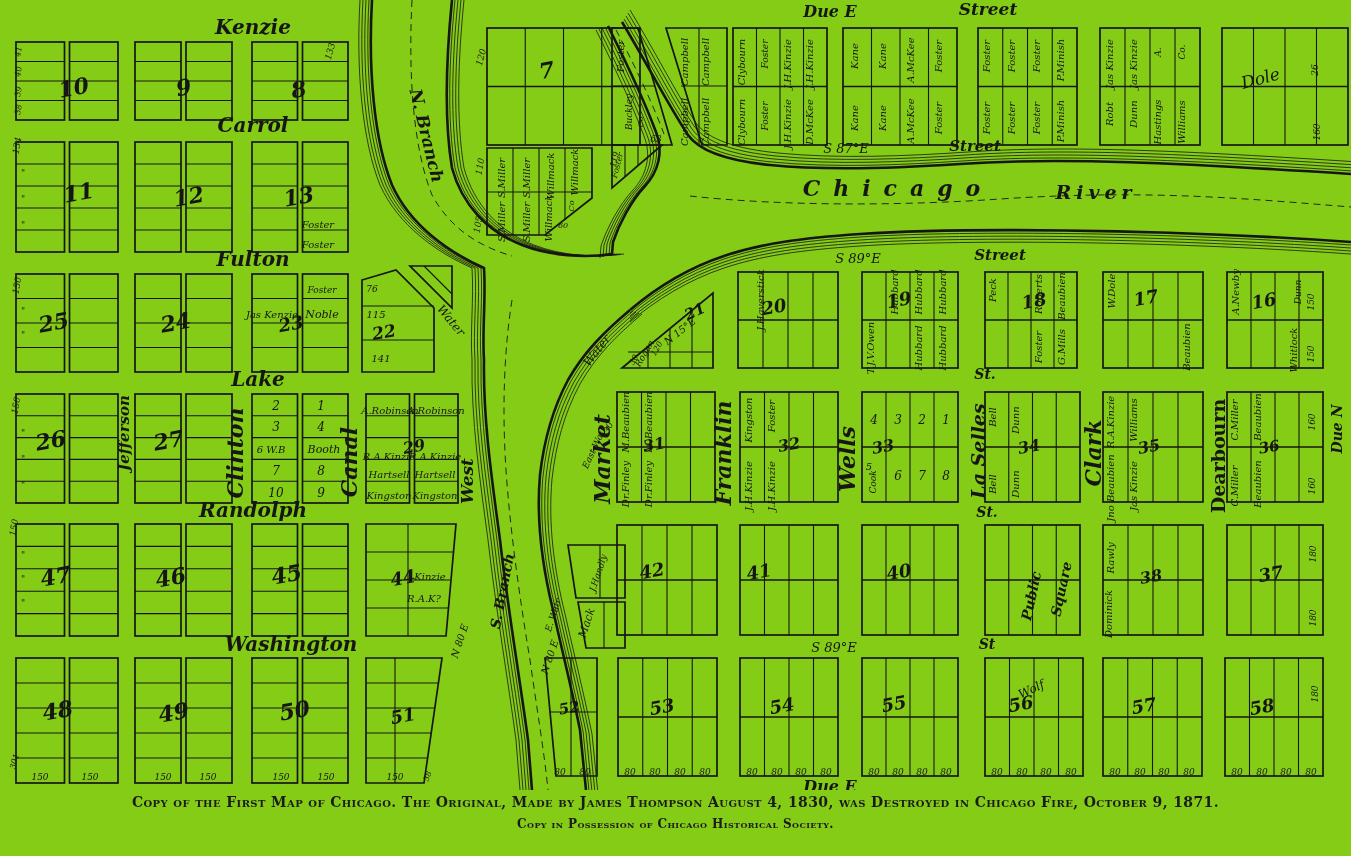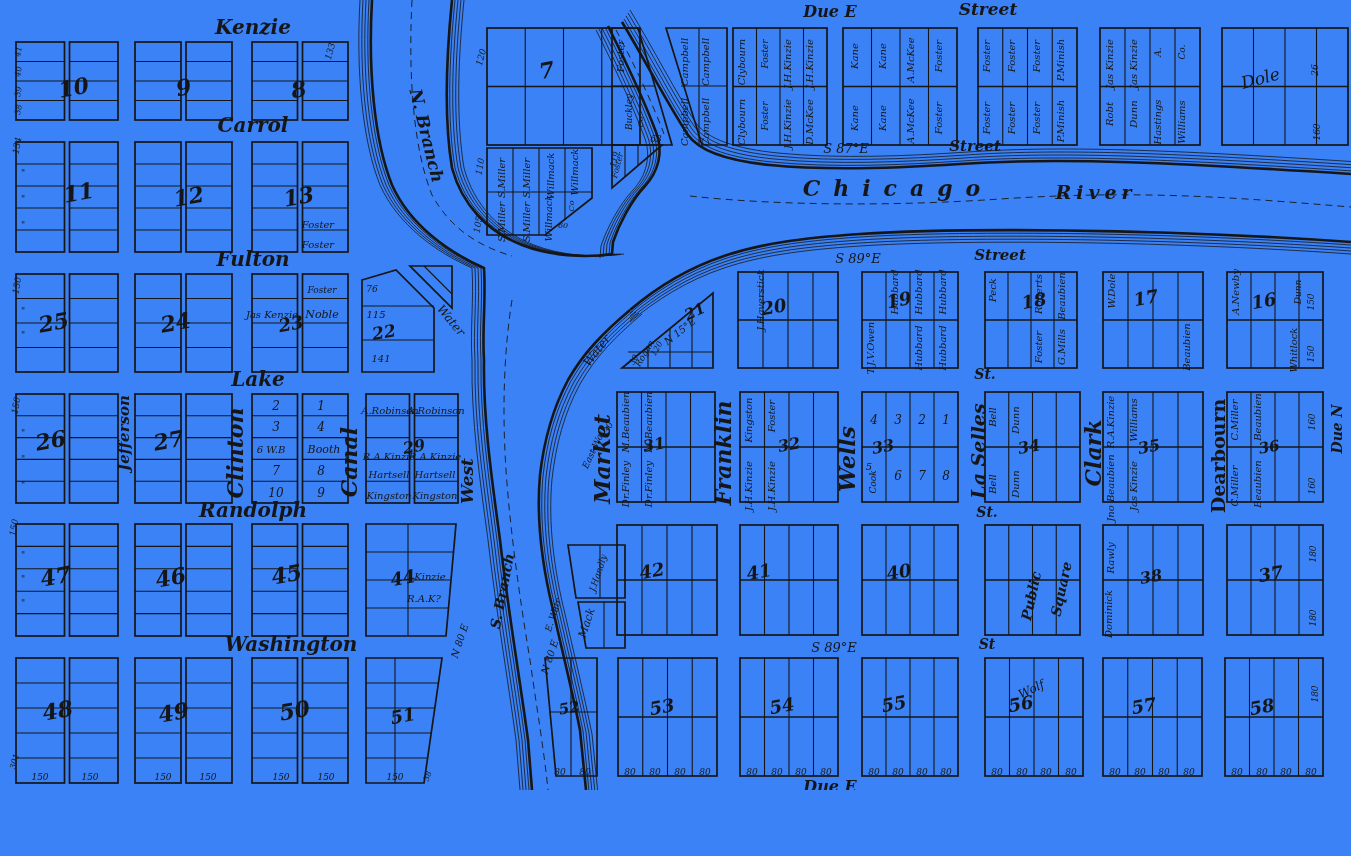--- a/index.html
+++ b/index.html
@@ -1,16 +1,16 @@
 <!DOCTYPE html>
 <html><head>
 <meta charset="utf-8">
 <style>
   html,body{margin:0;padding:0;background:#ffffff;}
-  #stage{position:relative;width:1351px;height:856px;background:#3b82f6;overflow:hidden;
+  #stage{position:relative;width:1351px;height:856px;background:#84cc16;overflow:hidden;
          font-family:"DejaVu Serif", serif;}
   #map-svg{position:absolute;left:0;top:0;}
   #caption{position:absolute;left:0;top:794px;width:1351px;text-align:center;color:#1b1b1b;}
   #caption .l1{font-size:14px;font-variant:small-caps;letter-spacing:.4px;font-weight:600;}
   #caption .l2{font-size:12px;font-variant:small-caps;letter-spacing:.4px;font-weight:600;margin-top:7px;}
 </style>
 </head>
 <body>
 
 <div id="stage">
@@ -702,13 +702,17 @@
         <text x="1115" y="775" fill="#161616" font-size="9" font-family="&quot;DejaVu Serif&quot;, serif" font-style="italic" font-weight="500" text-anchor="middle">80</text>
         <text x="1140" y="775" fill="#161616" font-size="9" font-family="&quot;DejaVu Serif&quot;, serif" font-style="italic" font-weight="500" text-anchor="middle">80</text>
         <text x="1164" y="775" fill="#161616" font-size="9" font-family="&quot;DejaVu Serif&quot;, serif" font-style="italic" font-weight="500" text-anchor="middle">80</text>
         <text x="1189" y="775" fill="#161616" font-size="9" font-family="&quot;DejaVu Serif&quot;, serif" font-style="italic" font-weight="500" text-anchor="middle">80</text>
         <text x="1237" y="775" fill="#161616" font-size="9" font-family="&quot;DejaVu Serif&quot;, serif" font-style="italic" font-weight="500" text-anchor="middle">80</text>
         <text x="1262" y="775" fill="#161616" font-size="9" font-family="&quot;DejaVu Serif&quot;, serif" font-style="italic" font-weight="500" text-anchor="middle">80</text>
         <text x="1286" y="775" fill="#161616" font-size="9" font-family="&quot;DejaVu Serif&quot;, serif" font-style="italic" font-weight="500" text-anchor="middle">80</text>
         <text x="1311" y="775" fill="#161616" font-size="9" font-family="&quot;DejaVu Serif&quot;, serif" font-style="italic" font-weight="500" text-anchor="middle">80</text>
       </g>
     </svg>
+  <div id="caption">
+    <div class="l1">Copy of the First Map of Chicago.  The Original, Made by James Thompson August 4, 1830, was Destroyed in Chicago Fire, October 9, 1871.</div>
+    <div class="l2">Copy in Possession of Chicago Historical Society.</div>
+  </div>
 </div>
 
 </body></html>

